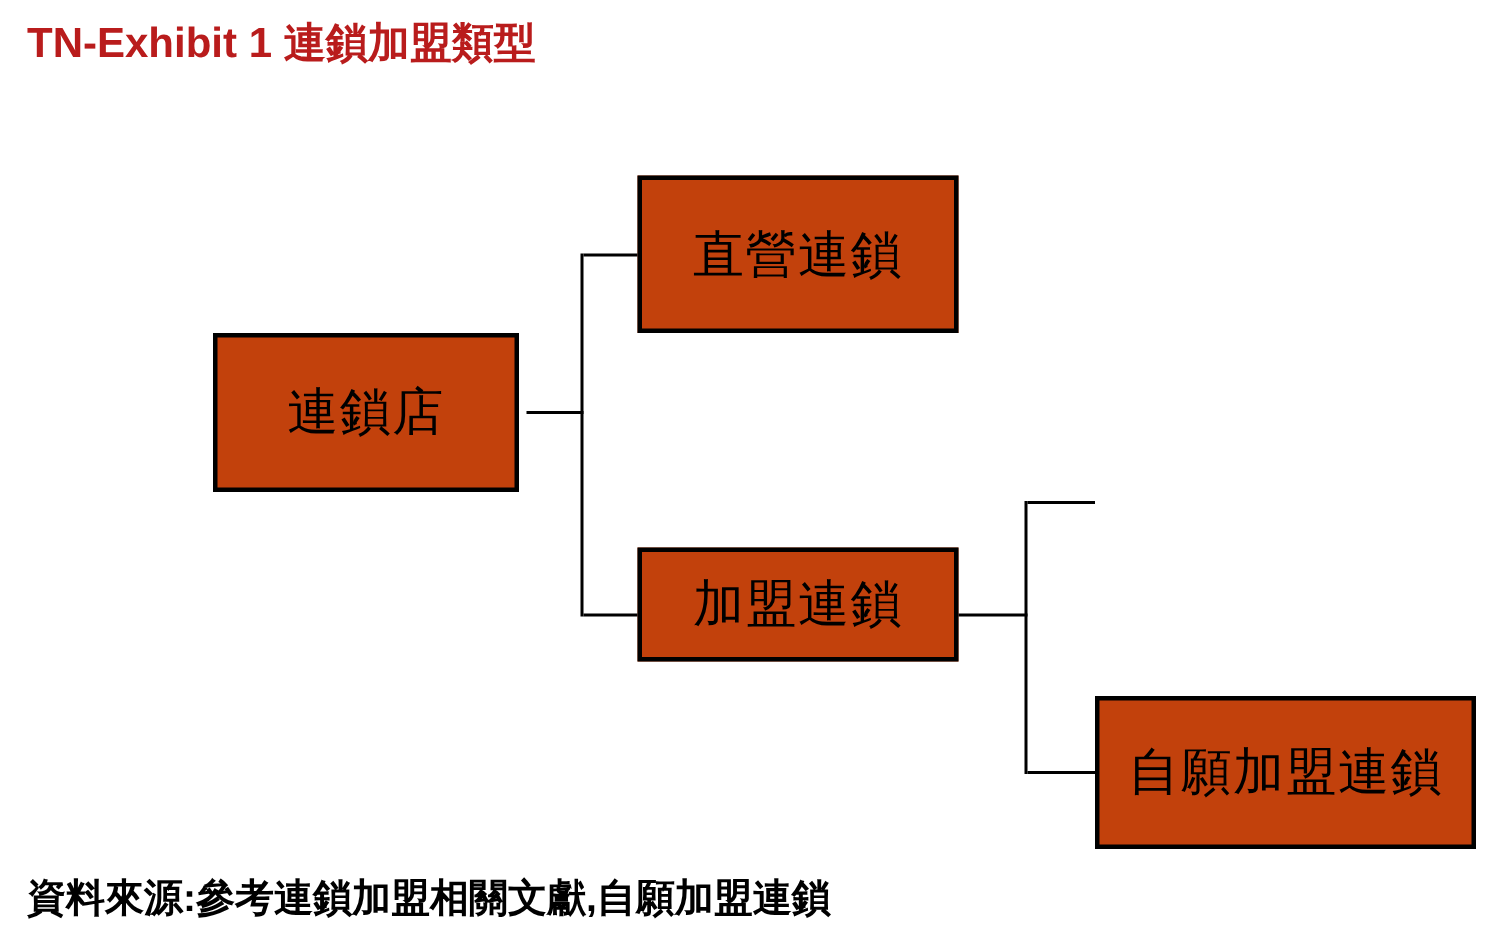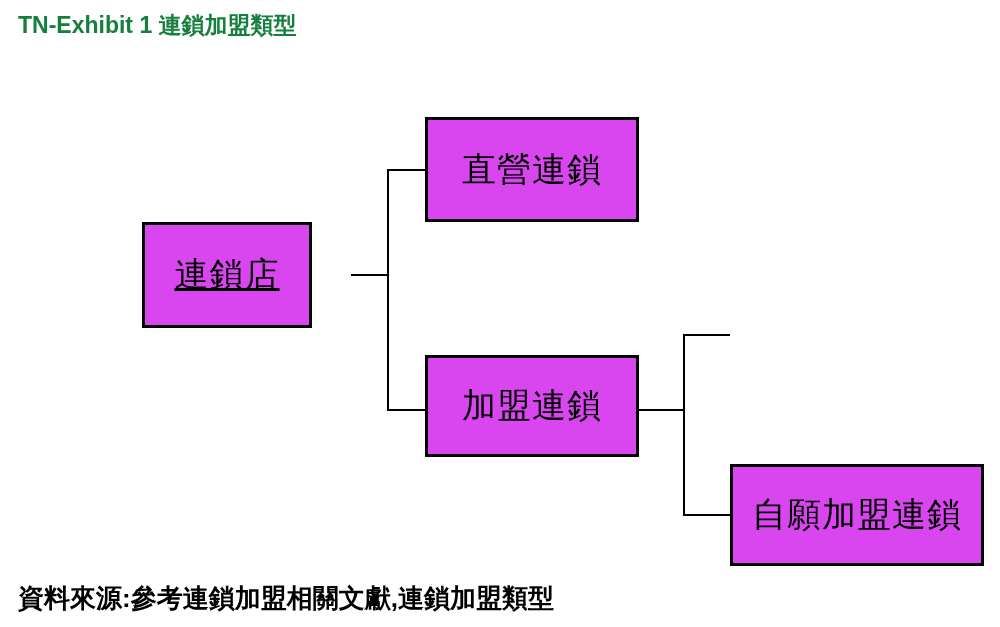--- a/index.html
+++ b/index.html
@@ -13,42 +13,42 @@
     height: 627px;
     background: #ffffff;
     overflow: hidden;
     font-family: "Liberation Sans", sans-serif;
   }
   .diagram-title {
     position: absolute;
     left: 18px;
     top: 10px;
     font-family: "Liberation Sans", sans-serif;
-    font-size: 23px;
+    font-size: 28px;
     font-weight: 700;
-    color: #15803d;
+    color: #b91c1c;
     white-space: nowrap;
   }
   .node {
     position: absolute;
     box-sizing: border-box;
     border: 3px solid #000000;
-    background: #d946ef;
+    background: #c2410c;
     display: flex;
     align-items: center;
     justify-content: center;
     font-family: "DejaVu Serif", "Liberation Serif", serif;
     font-size: 34px;
     color: #000000;
     white-space: nowrap;
     letter-spacing: 1px;
   }
-  .node-root      { left: 142px; top: 222px; width: 170px; height: 106px; text-decoration: underline; }
+  .node-root      { left: 142px; top: 222px; width: 204px; height: 106px; }
   .node-direct    { left: 425px; top: 117px; width: 214px; height: 105px; }
-  .node-franchise { left: 425px; top: 355px; width: 214px; height: 102px; }
+  .node-franchise { left: 425px; top: 365px; width: 214px; height: 76px; }
   .node-licensed  { left: 730px; top: 283px; width: 254px; height: 104px; }
   .node-voluntary { left: 730px; top: 464px; width: 254px; height: 102px; text-align: center; }
   .line {
     position: absolute;
     background: #000000;
   }
   .line-root-h      { left: 351px; top: 274px; width: 38px; height: 2px; }
   .line-v1          { left: 387px; top: 169px; width: 2px;  height: 242px; }
   .line-direct-h    { left: 389px; top: 169px; width: 36px; height: 2px; }
   .line-franchise-h { left: 389px; top: 409px; width: 36px; height: 2px; }
@@ -85,15 +85,15 @@
 
   <div class="line line-root-h"></div>
   <div class="line line-v1"></div>
   <div class="line line-direct-h"></div>
   <div class="line line-franchise-h"></div>
   <div class="line line-fr-out-h"></div>
   <div class="line line-v2"></div>
   <div class="line line-licensed-h"></div>
   <div class="line line-voluntary-h"></div>
 
-  <div class="source-note">資料來源:參考連鎖加盟相關文獻,連鎖加盟類型</div>
+  <div class="source-note">資料來源:參考連鎖加盟相關文獻,自願加盟連鎖</div>
 
 </div>
 
 </body></html>

